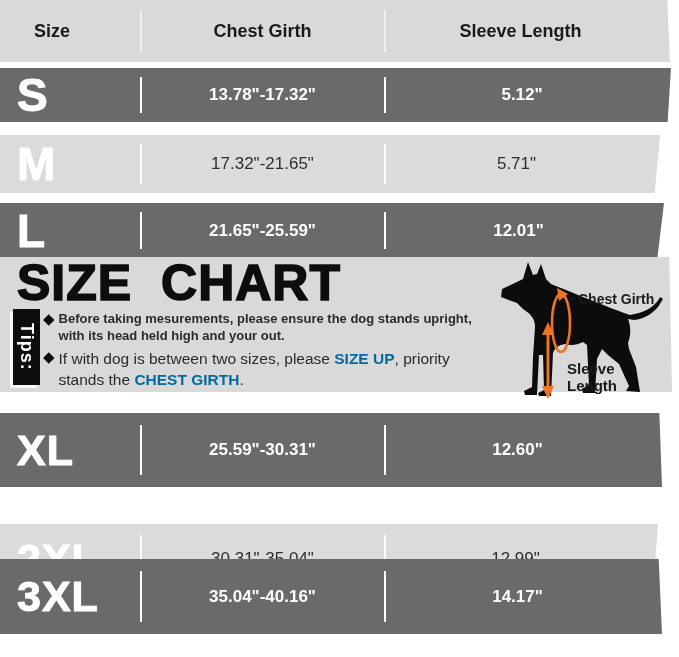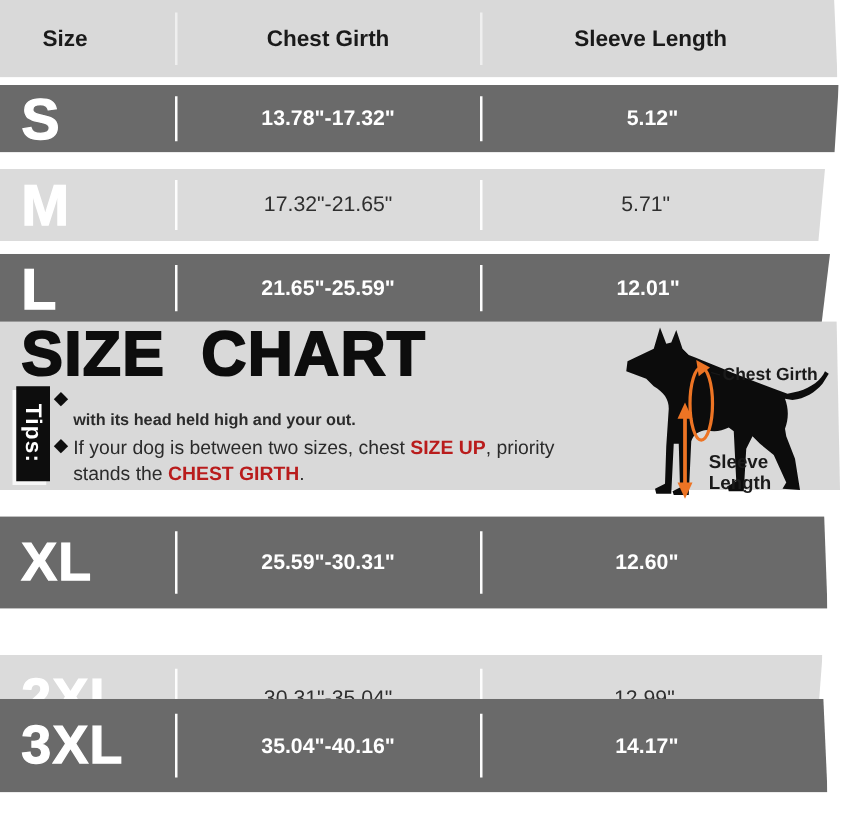--- a/index.html
+++ b/index.html
@@ -53,21 +53,21 @@
     position:absolute;left:13px;top:52px;width:27px;height:76px;background:#0d0d0d;
     box-shadow:-3px 3px 0 #f7f7f7;display:flex;align-items:center;justify-content:center;
   }
   .tips-box span{
     writing-mode:vertical-rl;color:#fff;font-weight:700;font-size:18px;letter-spacing:1px;white-space:nowrap;
   }
   .tip{position:absolute;left:43px;display:flex;align-items:flex-start;color:#2b2b2b;}
   .tip .bullet{font-size:15px;line-height:17px;color:#0d0d0d;margin-right:4px;}
   .tip-1{top:53px;font-size:13px;line-height:17px;font-weight:600;width:440px;}
   .tip-2{top:91px;font-size:15.5px;line-height:21px;font-weight:500;width:460px;}
-  .hl{color:#b91c1c;font-weight:700;}
+  .hl{color:#0369a1;font-weight:700;}
 
   
   .dog-wrap{position:absolute;left:489px;top:257px;width:190px;height:150px;}
   .dog-wrap svg{display:block;}
 </style>
 </head>
 <body>
 
 <div class="page">
 
@@ -103,25 +103,25 @@
     <div class="cell cell-sleeve">12.01"</div>
   </div>
 
   <div class="panel">
     <div class="panel-title">SIZE CHART</div>
     <div class="tips-box">
       <span>Tips:</span>
     </div>
     <div class="tip tip-1">
       <span class="bullet">◆</span>
-      <span><br><span>with its head held high and your out.</span></span>
+      <span><span>Before taking mesurements, please ensure the dog stands upright,</span><br><span>with its head held high and your out.</span></span>
     </div>
     <div class="tip tip-2">
       <span class="bullet">◆</span>
-      <span><span>If your dog is between two sizes, chest </span><span class="hl">SIZE UP</span><span>, priority</span><br><span>stands the </span><span class="hl">CHEST GIRTH</span><span>.</span></span>
+      <span><span>If with dog is between two sizes, please </span><span class="hl">SIZE UP</span><span>, priority</span><br><span>stands the </span><span class="hl">CHEST GIRTH</span><span>.</span></span>
     </div>
   </div>
 
   <div class="dog-wrap">
     <svg width="190" height="150" viewBox="0 0 190 150" xmlns="http://www.w3.org/2000/svg">
 
       <path fill="#0c0c0c" d="
         M39,5 L34,22 L13,32 L12,40 L28,46 L34,52
         C42,57 46,62 46,70
         L44,100 L43,130 L35,134 L36,138 L48,138 L50,98

